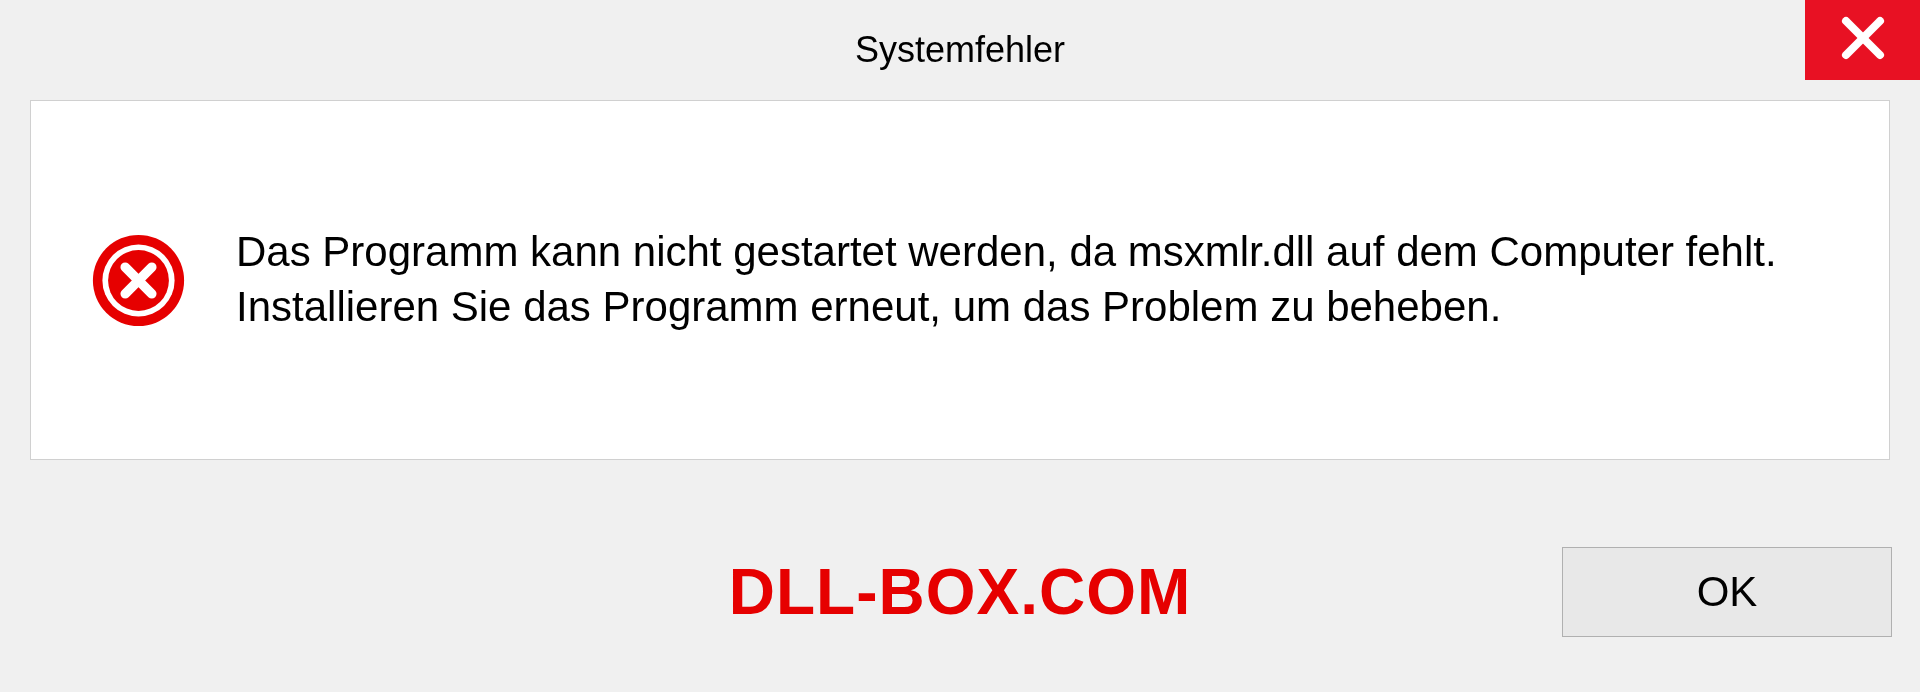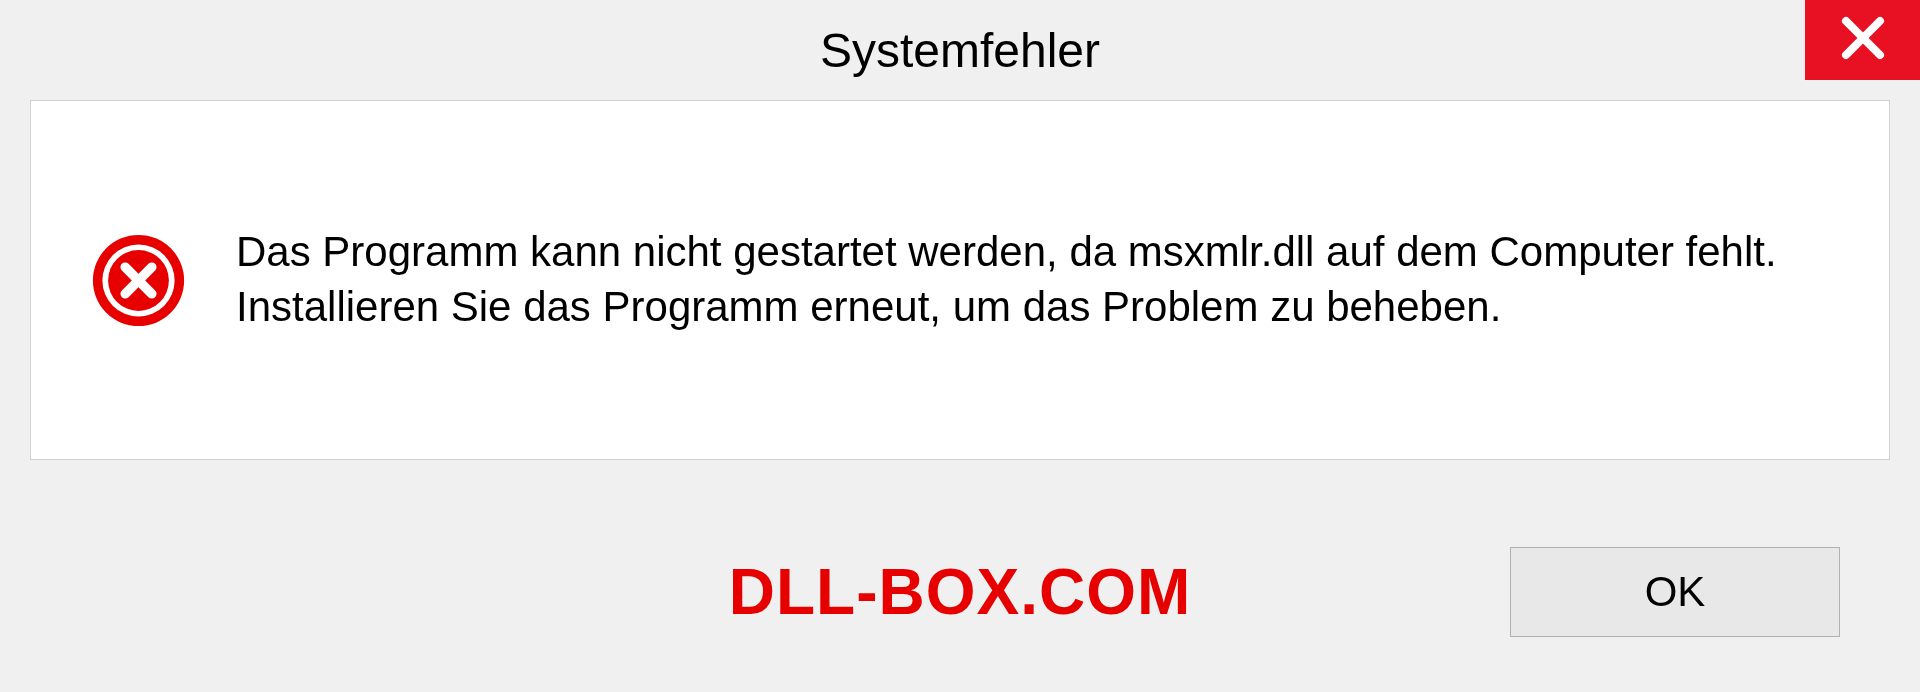--- a/index.html
+++ b/index.html
@@ -22,21 +22,21 @@
     }
     .title-bar {
       height: 100px;
       display: flex;
       align-items: center;
       justify-content: center;
       position: relative;
       background: #f0f0f0;
     }
     .title-text {
-      font-size: 48px;
+      font-size: 36px;
       color: #000;
       font-weight: 400;
     }
     .close-button {
       position: absolute;
       right: 0;
       top: 0;
       width: 115px;
       height: 80px;
       background: #e81123;
@@ -76,21 +76,21 @@
     }
     .footer-area {
       position: absolute;
       bottom: 0;
       left: 0;
       right: 0;
       height: 200px;
       display: flex;
       align-items: center;
       justify-content: flex-end;
-      padding: 0 80px;
+      padding: 0 28px;
     }
     .watermark {
       position: absolute;
       left: 50%;
       transform: translateX(-50%);
       font-size: 64px;
       font-weight: 900;
       color: #e60000;
       letter-spacing: 1px;
       font-family: Arial, sans-serif;

